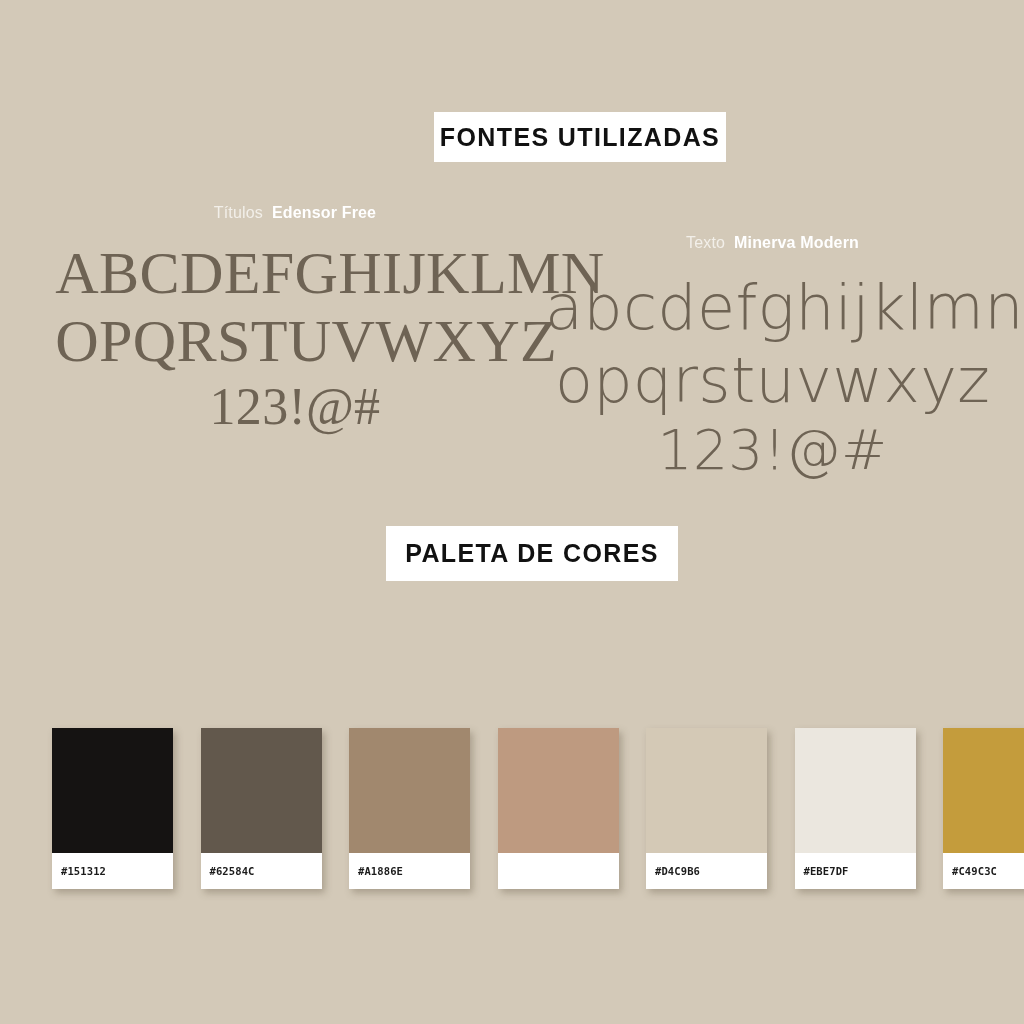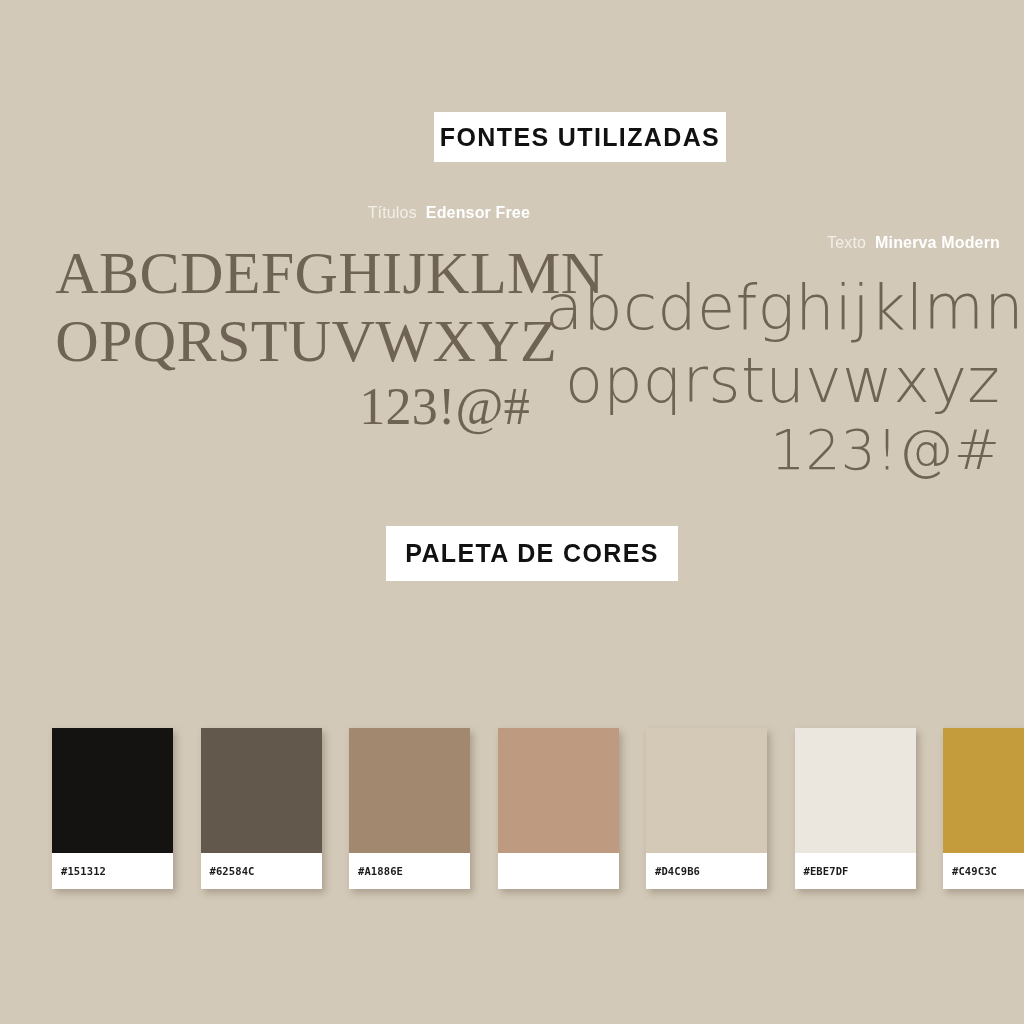--- a/index.html
+++ b/index.html
@@ -41,21 +41,21 @@
   #banner-palette {
     left: 386px;
     top: 526px;
     width: 292px;
     height: 55px;
   }
 
   
   .font-col {
     position: absolute;
-    text-align: right;
+    text-align: center;
   }
   #font-col-titles { left: 60px;  top: 205px; width: 470px; }
   #font-col-body   { left: 545px; top: 201px; width: 455px; margin-top: 34px; }
 
   .font-label-row {
     white-space: nowrap;
     line-height: 1;
     margin-bottom: 6px;
   }
   .font-role {

